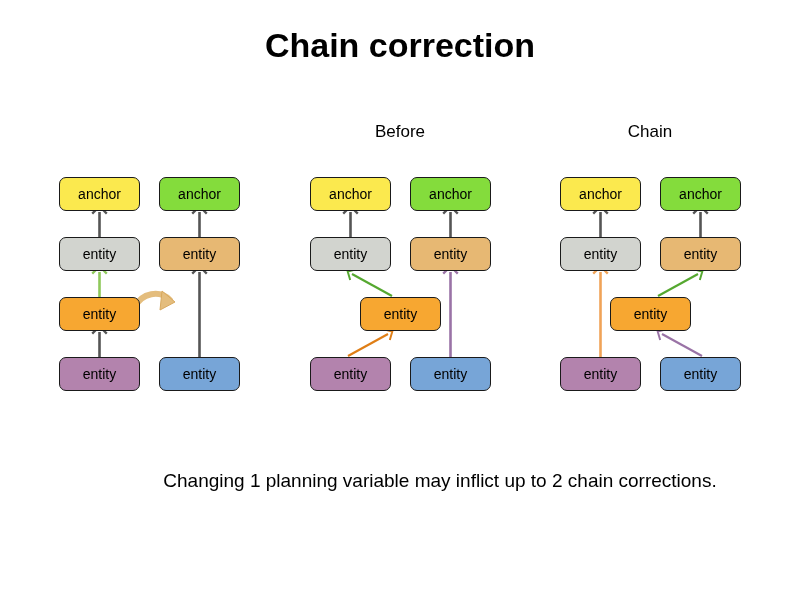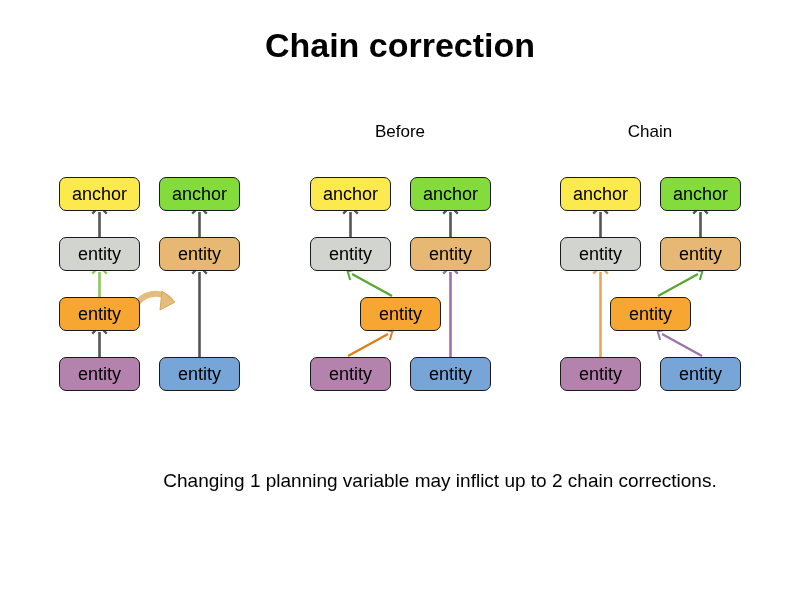--- a/index.html
+++ b/index.html
@@ -24,21 +24,21 @@
   }
 
   
   #wires{position:absolute;left:0;top:0;width:800px;height:600px;}
 
   
   .node{
     position:absolute;width:81px;height:34px;border-radius:7px;
     border:1px solid #1a1a1a;box-sizing:border-box;
     display:flex;align-items:center;justify-content:center;
-    font-size:18px;line-height:1;color:#000;
+    font-size:14px;line-height:1;color:#000;
     box-shadow:0 0 0 0 rgba(0,0,0,0);
   }
   .n-yellow {background:#fbe94e;}
   .n-green  {background:#84dc3c;}
   .n-grey   {background:#d2d4cf;}
   .n-tan    {background:#e7b873;}
   .n-orange {background:#f7a731;}
   .n-purple {background:#b383ad;}
   .n-blue   {background:#77a5d7;}
 </style>

